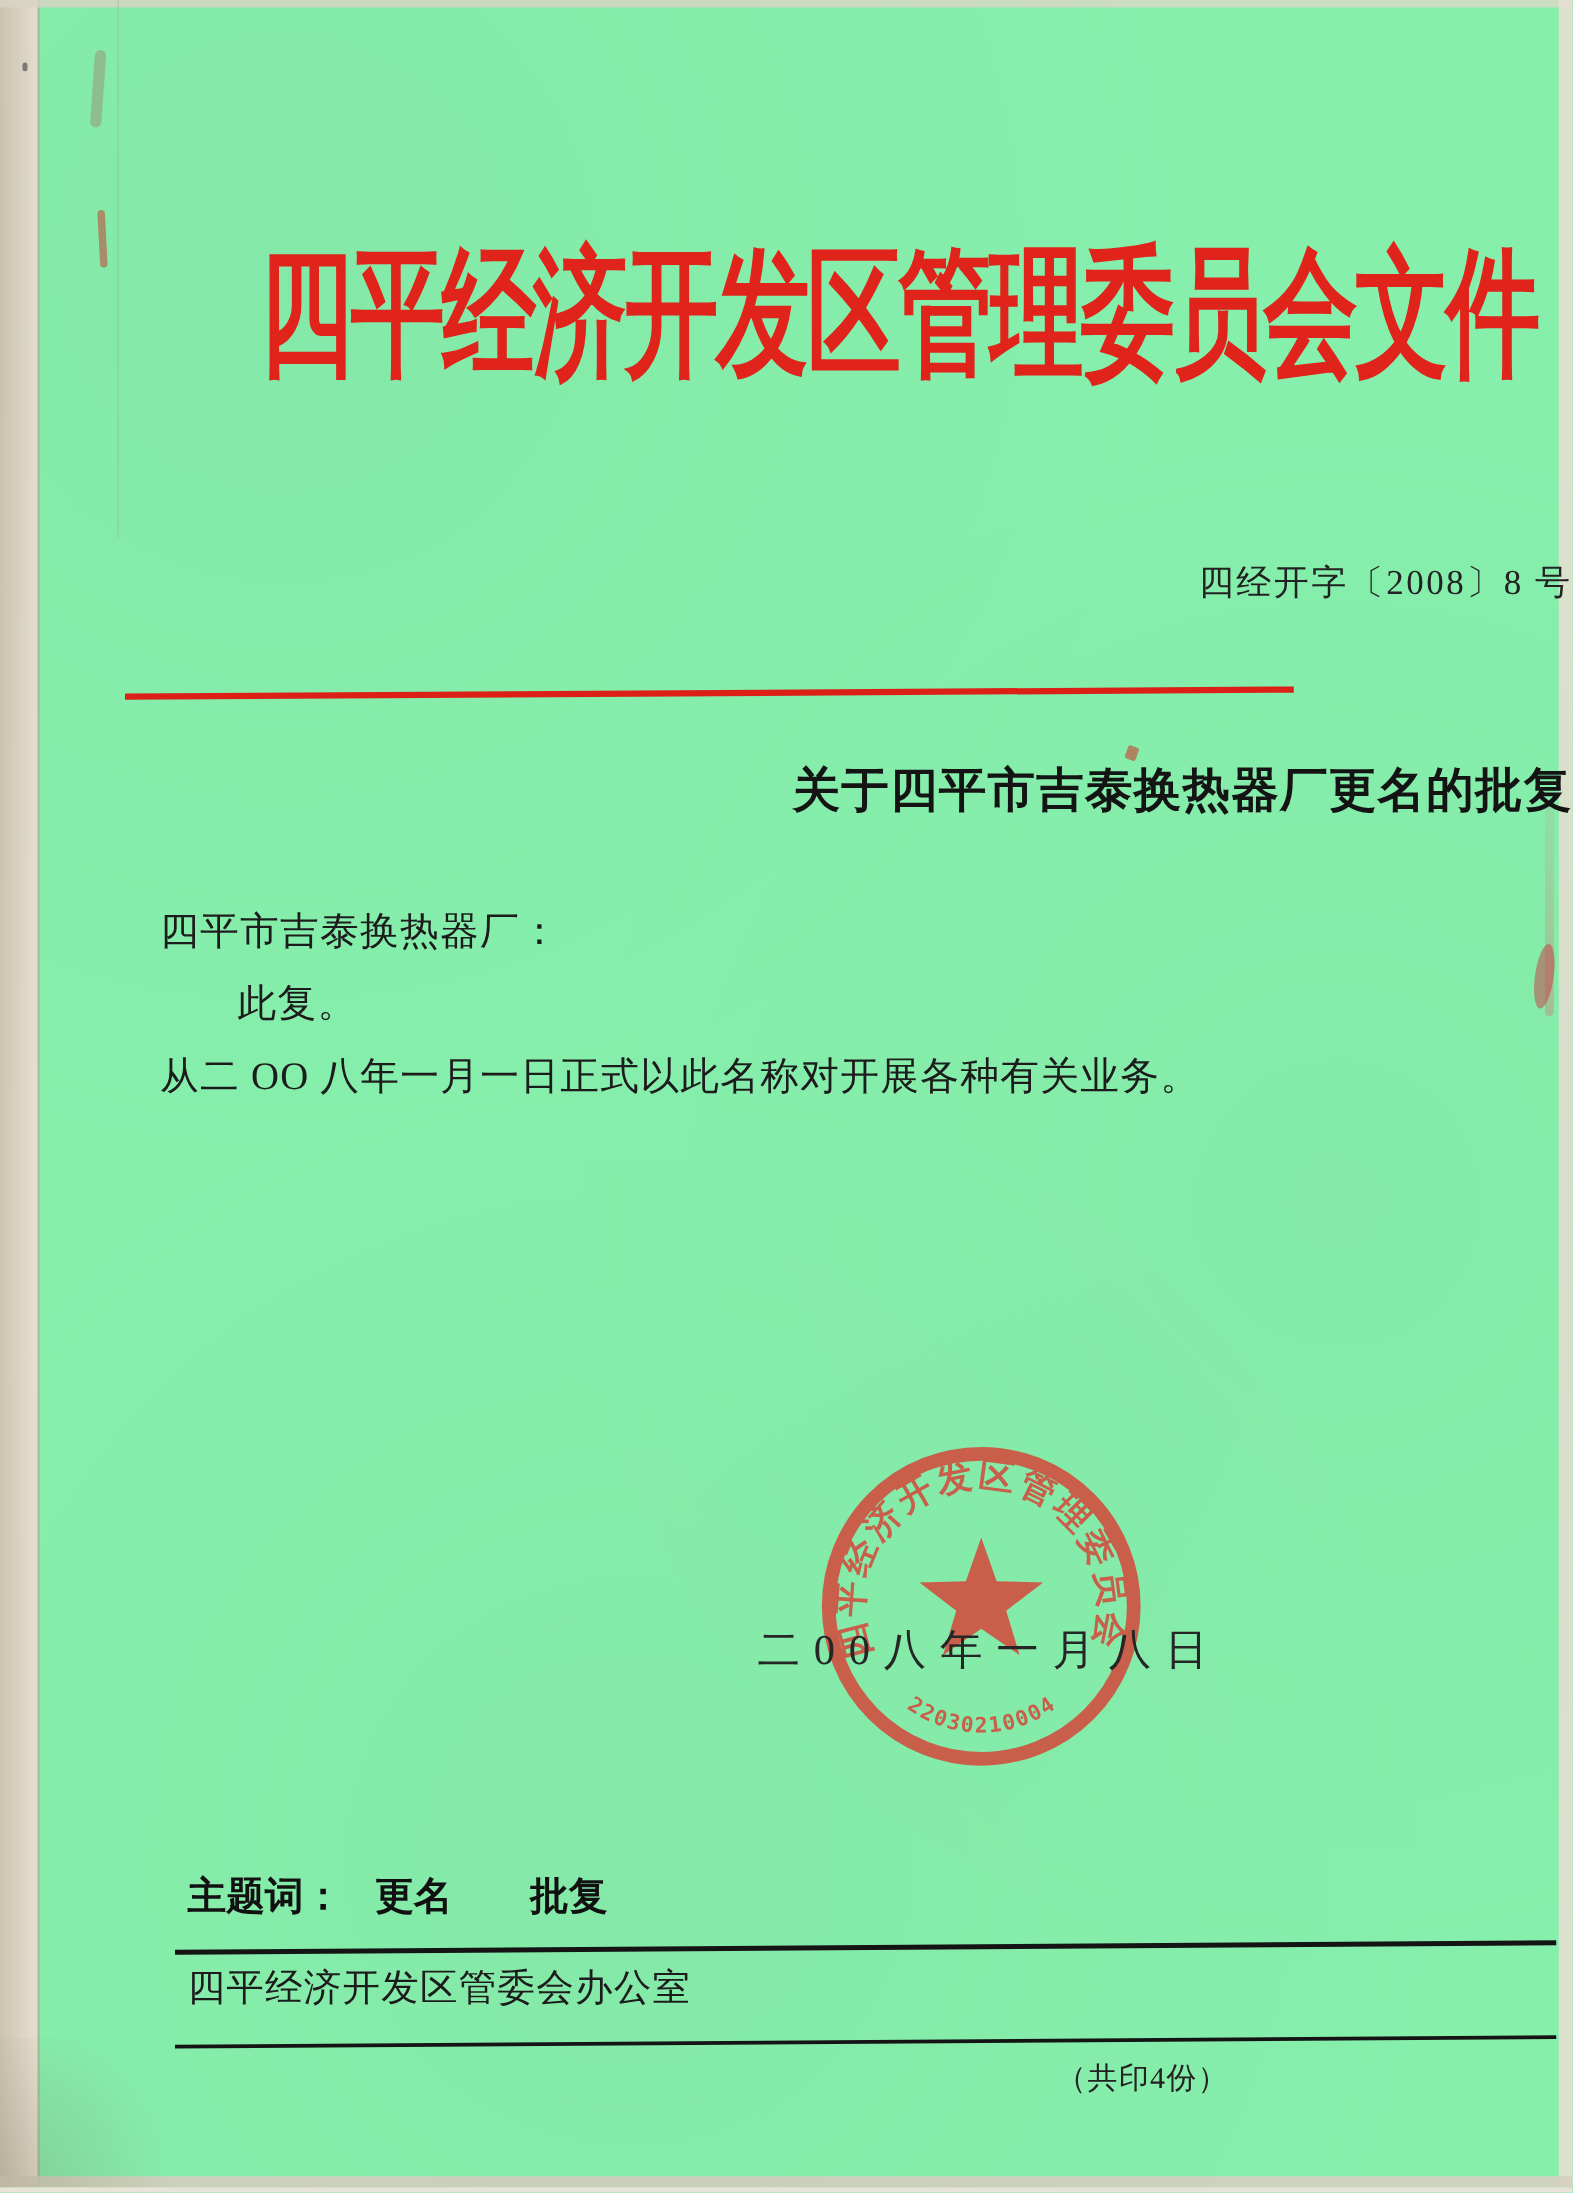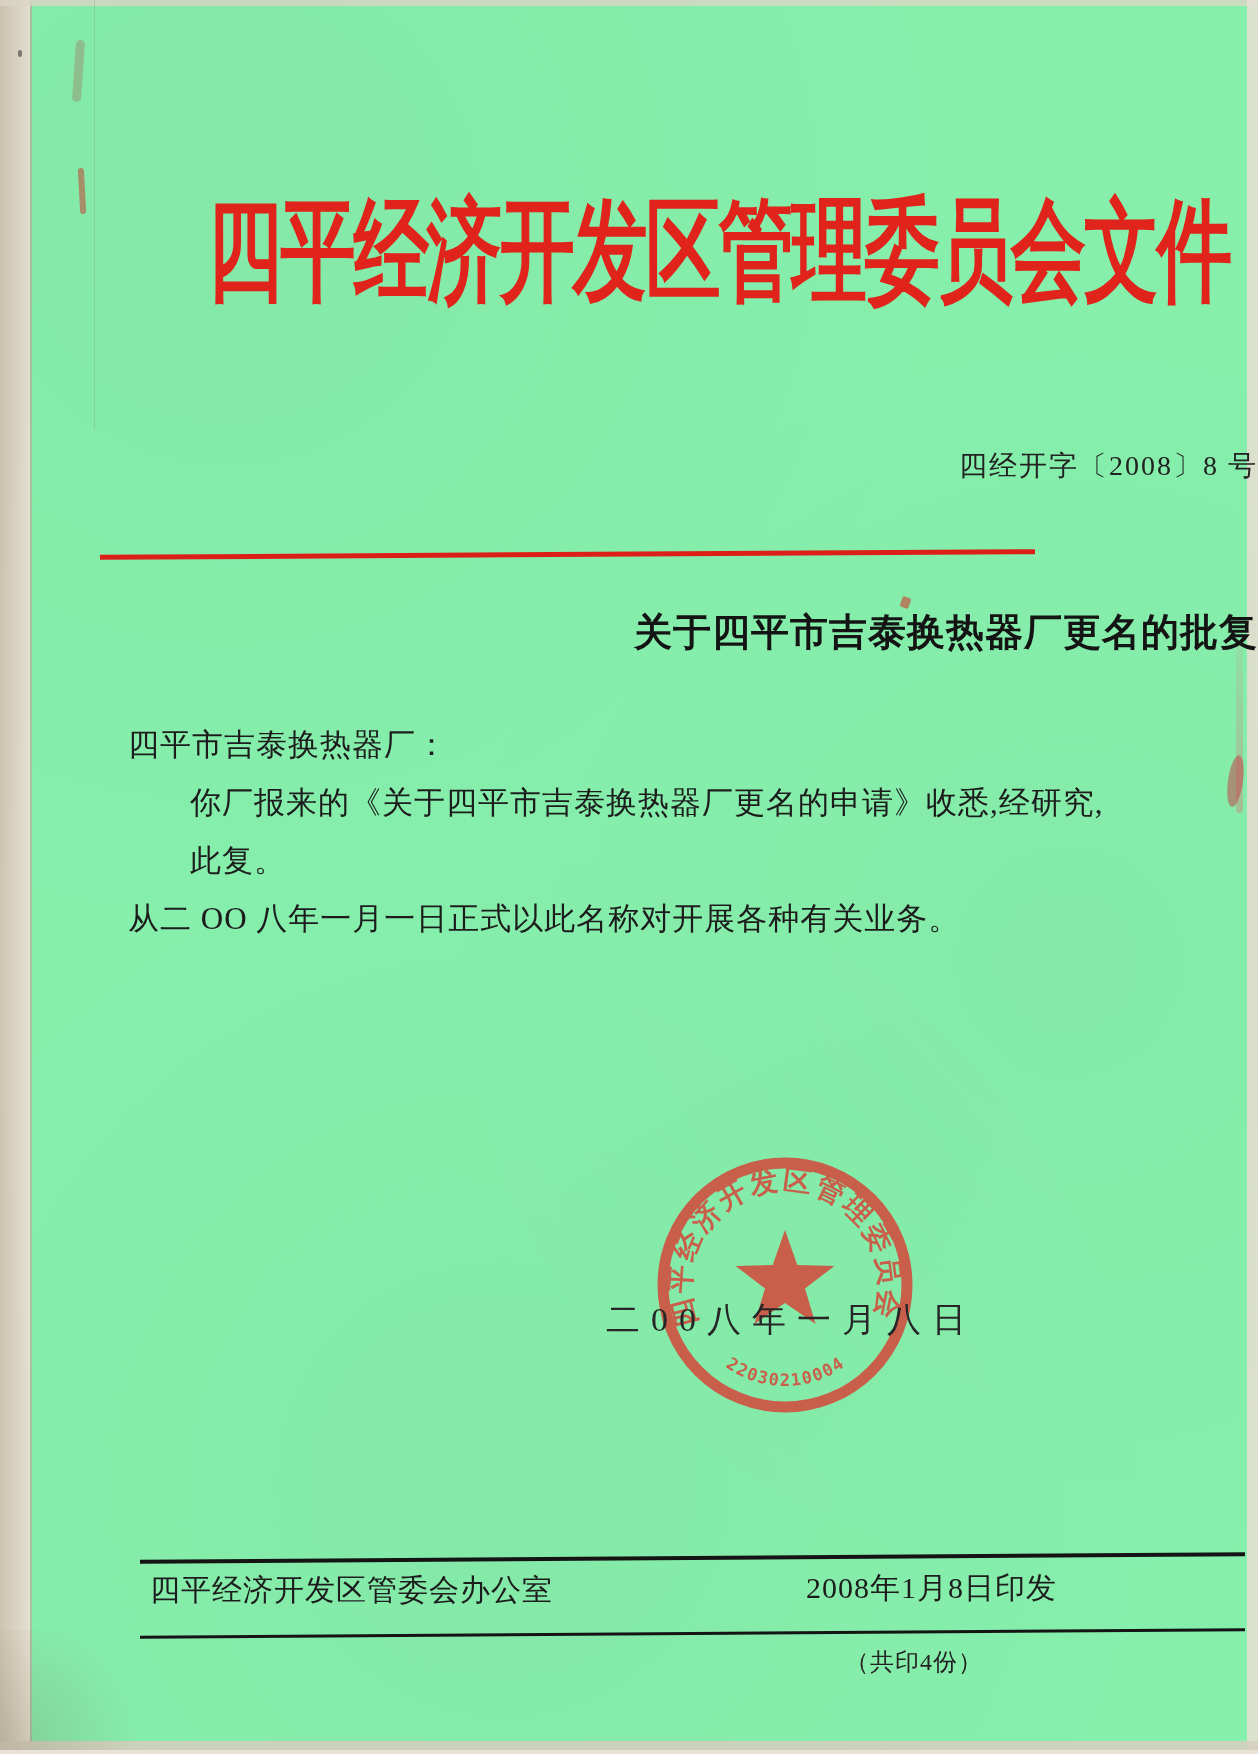--- a/index.html
+++ b/index.html
@@ -97,21 +97,20 @@
   <div class="header-title">四平经济开发区管理委员会文件</div>
 
   <div class="doc-number">四经开字〔2008〕8 号</div>
 
   <div class="red-rule"></div>
 
   <div class="doc-title">关于四平市吉泰换热器厂更名的批复</div>
 
   <div class="body-block">
     <div class="body-line">四平市吉泰换热器厂：</div>
-    <div class="body-line indent">你厂报来的《关于四平市吉泰换热器厂更名的申请》收悉,经研究,</div>
     <div class="body-line indent">此复。</div>
     <div class="body-line">从二 OO 八年一月一日正式以此名称对开展各种有关业务。</div>
   </div>
 
   <svg class="seal-svg" width="310" height="310" viewBox="630 1130 310 310">
     <g fill="none" stroke="none" opacity="0.85">
       <circle cx="785" cy="1285" r="122" stroke="#d5473a" stroke-width="11" fill="none"></circle>
       <polygon fill="#d5473a" points="785,1230 797.3,1265 834.5,1265.9 805,1288.5 815.6,1324.1 785,1303 754.4,1324.1 765,1288.5 735.5,1265.9 772.7,1265"></polygon>
       <path id="sealTopArc" d="M 702.7 1332.5 A 95 95 0 1 1 867.3 1332.5" fill="none"></path>
       <path id="sealBottomArc" d="M 722.8 1364.6 A 101 101 0 0 0 847.2 1364.6" fill="none"></path>
@@ -119,23 +118,25 @@
         <textPath href="#sealTopArc" startOffset="10">四平经济开发区管理委员会</textPath>
       </text>
       <text font-family="DejaVu Sans Mono, monospace" font-size="17" font-weight="bold" fill="#d5473a" letter-spacing="1.5">
         <textPath href="#sealBottomArc" startOffset="3">2203021000483</textPath>
       </text>
     </g>
   </svg>
 
   <div class="doc-date">二00八年一月八日</div>
 
+  <div class="keywords-row">
+    <span>主题词：</span><span class="kw-term1">更名</span><span class="kw-term2">批复</span>
+  </div>
 
   <div class="rule1"></div>
 
   <div class="footer-office">四平经济开发区管委会办公室</div>
-  <div class="footer-print">2008年1月8日印发</div>
 
   <div class="rule2"></div>
 
   <div class="copies">（共印4份）</div>
 
 </div>
 
 </body></html>

